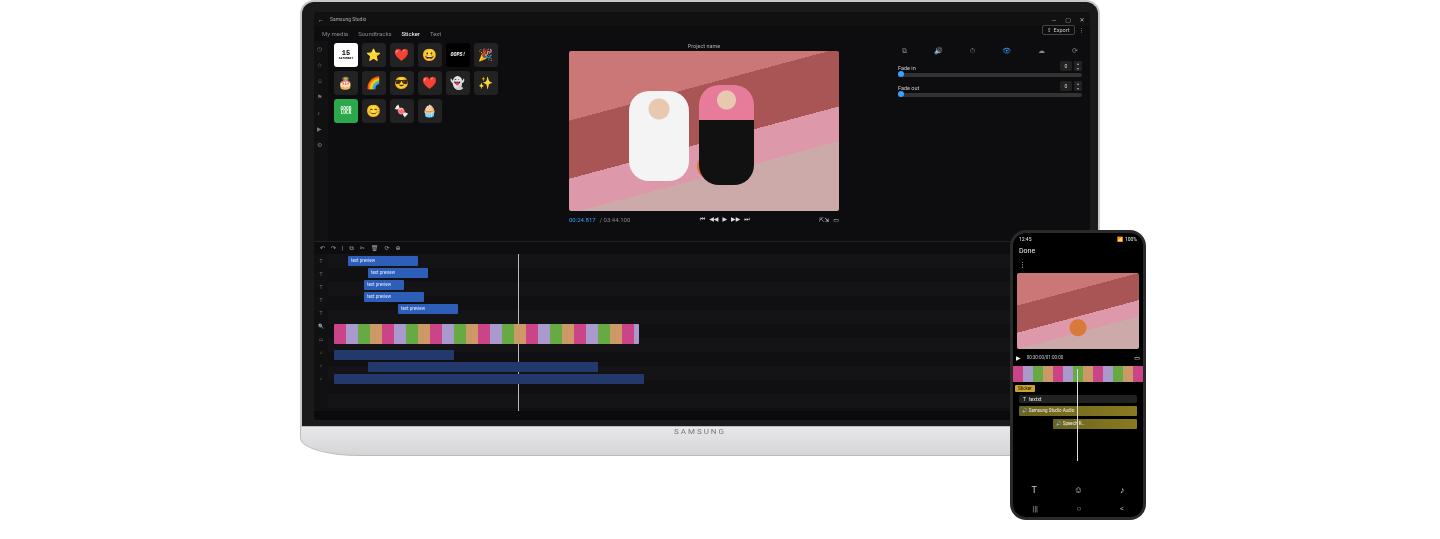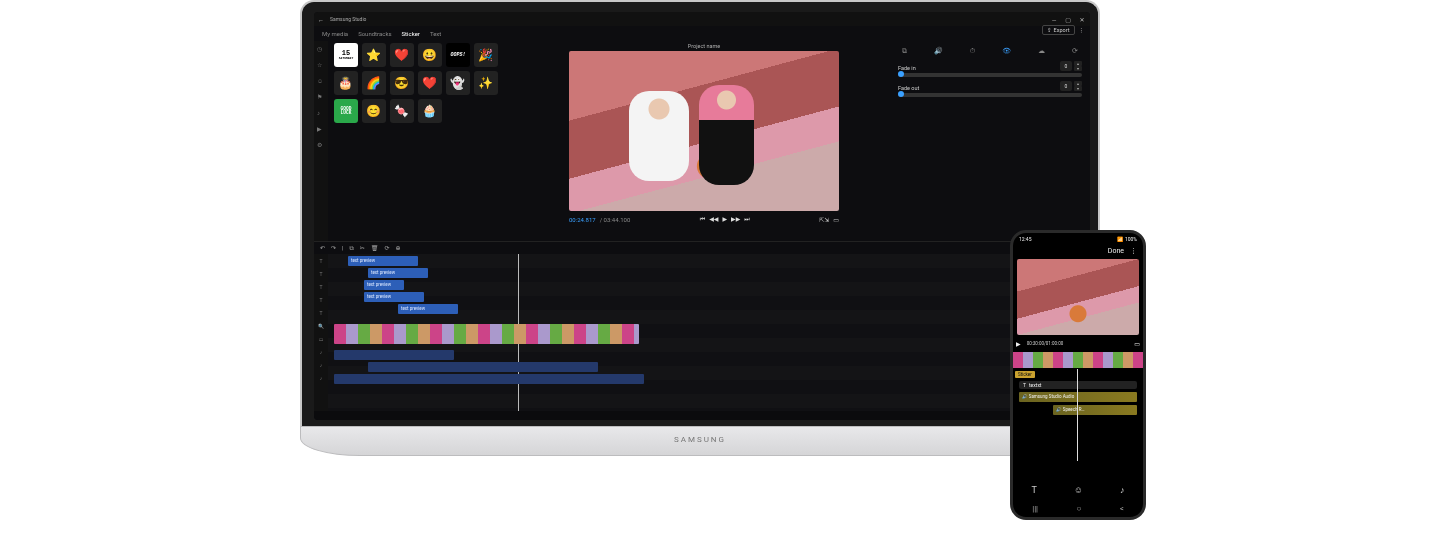--- a/index.html
+++ b/index.html
@@ -40,21 +40,21 @@
   height: 30px;
   background: linear-gradient(#e8e8ea, #d5d5d7);
   border-radius: 0 0 60px 60px / 0 0 18px 18px;
   border: 1px solid #bcbcbe;
   display: flex;
   align-items: flex-start;
   justify-content: center;
   color: #777;
   font-size: 8px;
   letter-spacing: 2px;
-  padding-top: 8px;
+  padding-top: 0;
 }
 
 
 .ss-titlebar {
   height: 14px;
   background: #111;
   display: flex;
   align-items: center;
   padding: 0 4px;
   gap: 6px;
@@ -289,21 +289,21 @@
   width: 136px;
   height: 290px;
   background: #000;
   border: 3px solid #2a2a2a;
   border-radius: 16px;
   overflow: hidden;
   color: #eee;
   font-size: 6px;
 }
 .p-status { display: flex; justify-content: space-between; padding: 3px 6px; font-size: 5px;}
-.p-header { display: flex; justify-content: flex-end; gap: 6px; padding: 2px 6px; font-size: 7px; }
+.p-header { display: flex; justify-content: flex-end; gap: 6px; padding: 2px 6px; font-size: 7px; flex-direction: column; }
 .p-preview {
   margin: 2px 4px;
   height: 76px;
   border-radius: 2px;
   background:
     radial-gradient(circle at 50% 72%, #d97a3a 0 8px, transparent 9px),
     linear-gradient(165deg, #c77 0 30%, #a55 30% 55%, #d9a 55% 70%, #caa 70%),
     linear-gradient(#a7c6b0, #7fa98a 40%, #cfa0a0 40%);
 }
 .p-playbar { display: flex; justify-content: center; gap: 6px; padding: 3px; font-size: 6px; align-items: center; }

